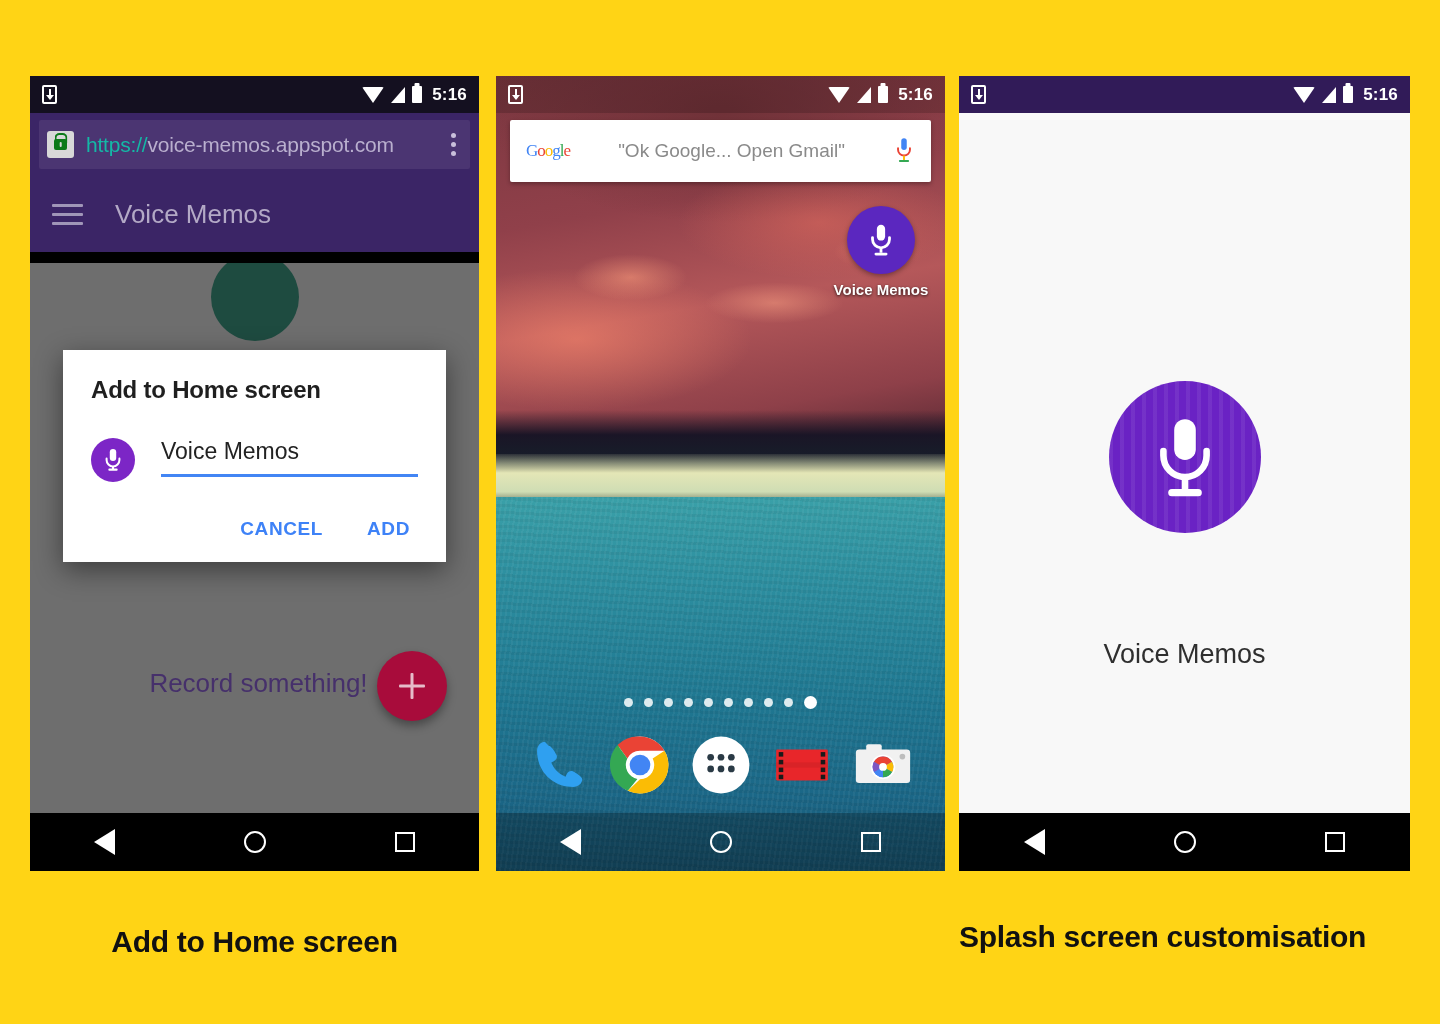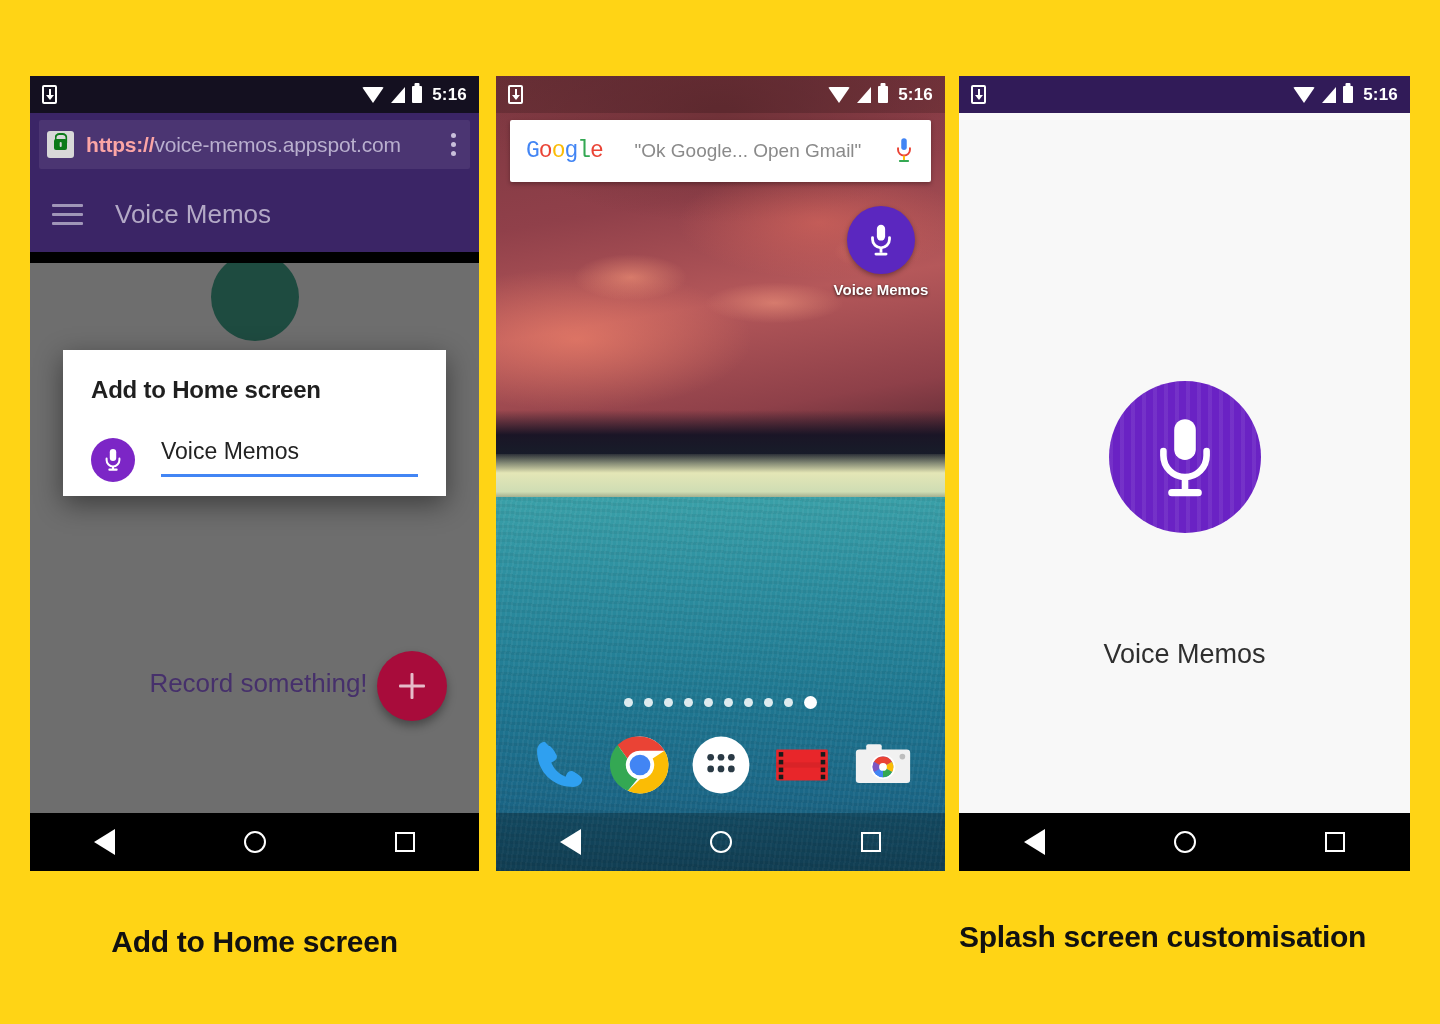--- a/index.html
+++ b/index.html
@@ -61,21 +61,21 @@
              display:flex; align-items:center; padding:0 8px; }
   .lock { width:27px;height:27px;background:#D8D8D8;border-radius:3px;
           display:flex;align-items:center;justify-content:center;flex:0 0 auto; }
   .lock-body { width:13px;height:11px;background:#0B7A18;border-radius:2px;position:relative; }
   .lock-body::before{ content:"";position:absolute;left:50%;top:-6px;transform:translateX(-50%);
           width:9px;height:8px;border:2.2px solid #0B7A18;border-bottom:none;
           border-radius:5px 5px 0 0; }
   .lock-body::after{ content:"";position:absolute;left:50%;top:3px;transform:translateX(-50%);
           width:2.6px;height:5px;background:#D8D8D8;border-radius:1px; }
   .url { margin-left:12px; color:#B9AFCE; font-size:21px; letter-spacing:-.2px; white-space:nowrap; }
-  .url .scheme { color:#fca5a5;font-weight:bold; }
+  .url .scheme { color:#14b8a6; }
   .kebab { margin-left:auto; display:flex; flex-direction:column; gap:4px; padding:0 6px; }
   .kebab i { width:5px;height:5px;background:#C9C0DB;border-radius:50%; display:block; }
 
   .appbar { background:#3B2566; height:75px; display:flex; align-items:center; padding:0 0 0 22px; }
   .hamburger { display:flex;flex-direction:column;gap:6px;width:31px; }
   .hamburger i { height:3px;background:#A096B8;display:block;width:100%;border-radius:1px; }
   .appbar-title { margin-left:32px; color:#B3A9C6; font-size:26px; }
 
   .p1-content { position:absolute; left:0; right:0; top:187px; bottom:58px;
                 background:#6E6E6E; overflow:hidden; }
@@ -130,21 +130,21 @@
   .wall-sea { position:absolute; left:0; right:0; top:53%; bottom:0;
      background: linear-gradient(180deg,#3AA0A8 0%, #2D8FA0 22%, #1F7791 55%, #1B6787 80%, #17536F 100%); }
   .wall-sea::after{ content:""; position:absolute; inset:0;
      background:
        repeating-linear-gradient(98deg, rgba(255,255,255,.045) 0 2px, transparent 2px 5px),
        repeating-linear-gradient(3deg, rgba(0,0,0,.05) 0 3px, transparent 3px 7px); }
 
   .search-widget { position:absolute; left:14px; right:14px; top:44px; height:62px;
         background:#fff; border-radius:2px; display:flex; align-items:center;
         padding:0 16px; box-shadow:0 2px 4px rgba(0,0,0,.3); }
-  .glogo { font-size:23px; letter-spacing:-1px; font-family:Liberation Mono, monospace; }
+  .glogo { font-size:17px; letter-spacing:-1px; font-family:Liberation Serif, serif; }
   .glogo span:nth-child(1){color:#4285F4;} .glogo span:nth-child(2){color:#EA4335;}
   .glogo span:nth-child(3){color:#FBBC05;} .glogo span:nth-child(4){color:#4285F4;}
   .glogo span:nth-child(5){color:#34A853;} .glogo span:nth-child(6){color:#EA4335;}
   .ghint { flex:1; text-align:center; color:#8A8A8A; font-size:19px; margin:0 8px; white-space:nowrap; }
   .gmic { width:22px; height:30px; position:relative; flex:0 0 auto; }
 
   .hs-icon { position:absolute; right:16px; top:130px; width:96px; text-align:center; }
   .hs-circle { width:68px;height:68px;border-radius:50%;background:#5B27BF;margin:0 auto;
                display:flex;align-items:center;justify-content:center;
                box-shadow:0 2px 5px rgba(0,0,0,.35); }
@@ -235,20 +235,24 @@
             <path d="M5 11.5 v1.5 a7 7 0 0 0 14 0 v-1.5" stroke="#fff" stroke-width="2.2" fill="none" stroke-linecap="round"></path>
             <line x1="12" y1="20" x2="12" y2="23" stroke="#fff" stroke-width="2.2"></line>
             <line x1="8" y1="23.5" x2="16" y2="23.5" stroke="#fff" stroke-width="2.2" stroke-linecap="round"></line>
           </svg>
         </div>
         <div class="dlg-field">
           <div class="dlg-input" placeholder="Voice Memos">Voice Memos</div>
           <div class="dlg-underline"></div>
         </div>
       </div>
+      <div class="dlg-actions">
+        <div class="dlg-btn">CANCEL</div>
+        <div class="dlg-btn">ADD</div>
+      </div>
     </div>
 
     <div class="navbar">
       <div class="nav-back"></div>
       <div class="nav-home"></div>
       <div class="nav-rec"></div>
     </div>
   </div>
 
   <div class="phone" id="phone2">

